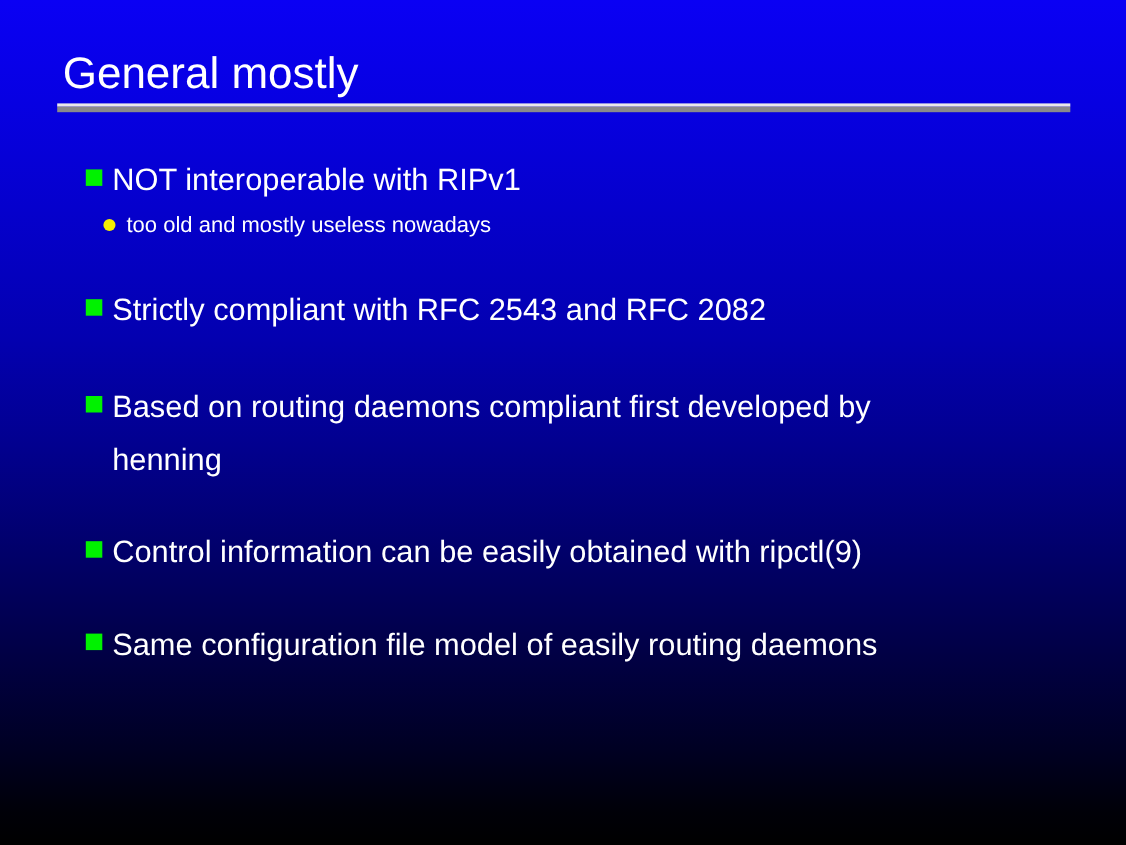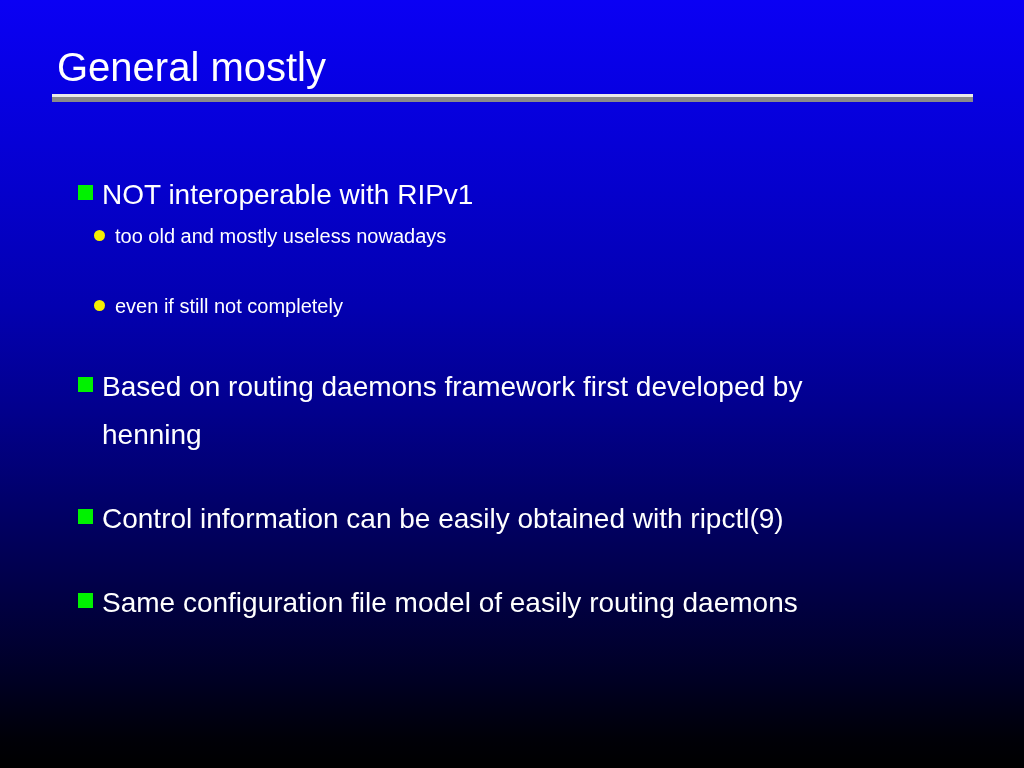--- a/index.html
+++ b/index.html
@@ -75,21 +75,20 @@
     height: 5px;
     background: #8a8a8a;
   }
 
   
   .body-block {
     position: absolute;
     left: 0;
     top: 140px;
     width: 914px;
-    margin-top: 31px;
   }
 
   .bullet-row {
     position: relative;
     display: block;
     box-sizing: border-box;
   }
 
   
   .level1 {
@@ -162,31 +161,31 @@
       <span class="bullet-text">NOT interoperable with RIPv1</span>
     </div>
 
     <div class="bullet-row level2">
       <span class="marker"></span>
       <span class="bullet-text">too old and mostly useless nowadays</span>
     </div>
 
     <div class="spacer-md"></div>
 
-
-    <div class="bullet-row level2">
-      <span class="marker"></span>
-      <span class="bullet-text">even if still not completely</span>
-    </div>
+    <div class="bullet-row level1">
+      <span class="marker"></span>
+      <span class="bullet-text">Strictly compliant with RFC 2543 and RFC 2082</span>
+    </div>
+
 
     <div class="spacer-lg"></div>
 
     <div class="bullet-row level1">
       <span class="marker"></span>
-      <span class="bullet-text">Based on routing daemons framework first developed by henning</span>
+      <span class="bullet-text">Based on routing daemons compliant first developed by henning</span>
     </div>
 
     <div class="spacer-md"></div>
 
     <div class="bullet-row level1">
       <span class="marker"></span>
       <span class="bullet-text">Control information can be easily obtained with ripctl(9)</span>
     </div>
 
     <div class="spacer-md"></div>

